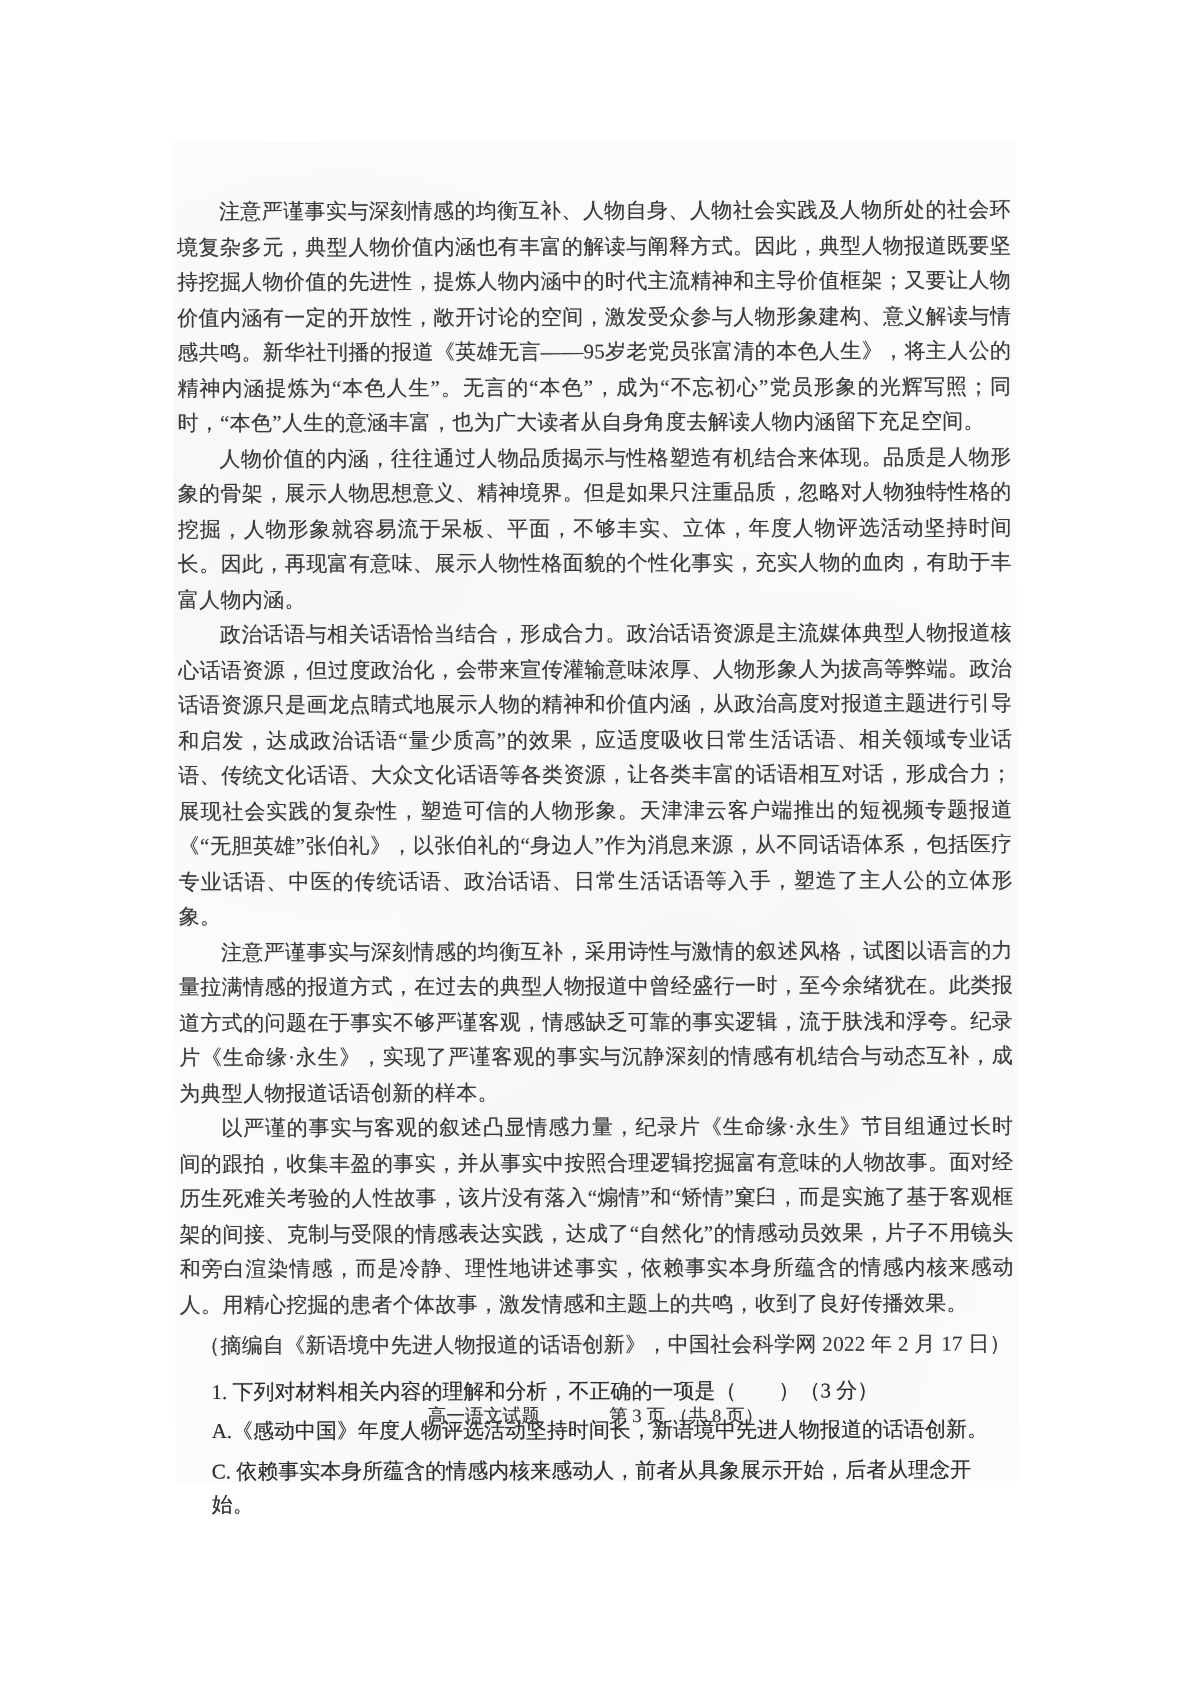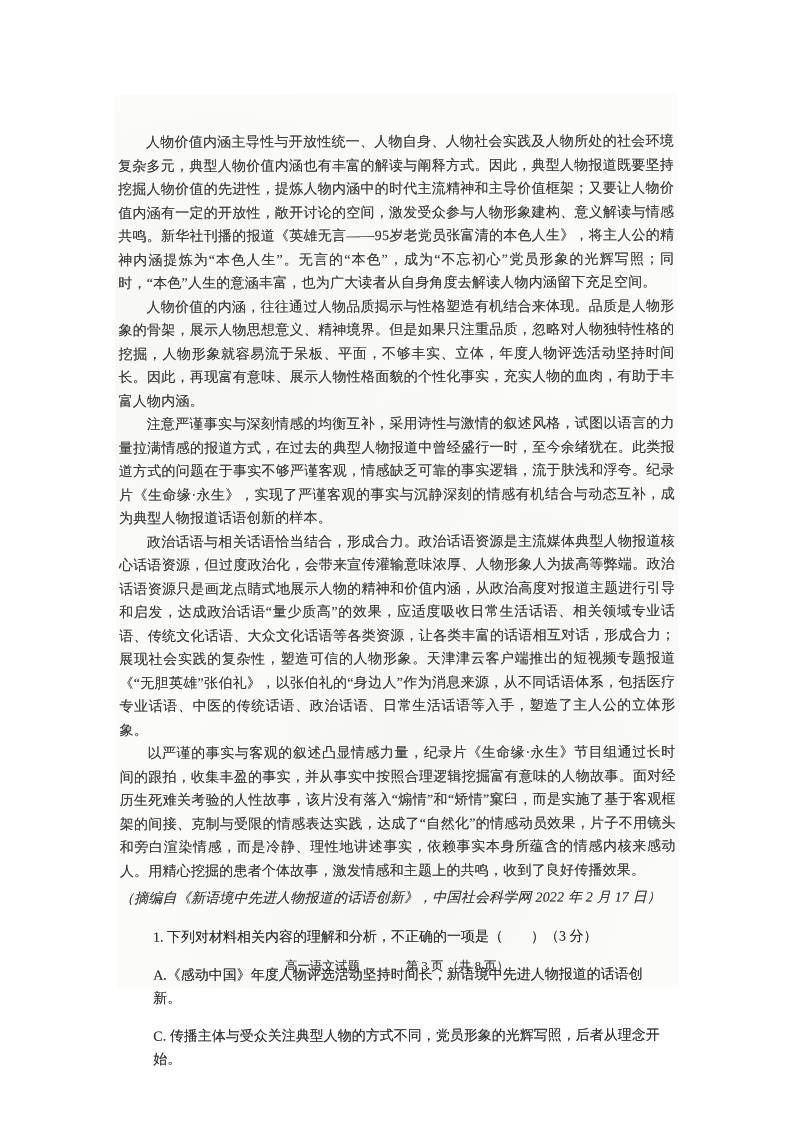--- a/index.html
+++ b/index.html
@@ -35,64 +35,62 @@
     color: #3b3b3b;
     font-size: 14px;
     line-height: 23.5px;
     text-align: justify;
     letter-spacing: 0.2px;
     text-shadow: 0 0 0.5px rgba(55,55,55,0.55);
   }
   .article p { text-indent: 2em; }
   .attribution {
     text-indent: 0 !important;
-    text-align: left;
+    text-align: right;
     padding-right: 2px;
     margin-top: 4px;
-    font-style: italic;
   }
   .question {
     margin-top: 8px;
     padding-left: 17px;
     color: #2f2f2f;
     font-size: 14px;
     line-height: 22.5px;
     text-shadow: 0 0 0.5px rgba(45,45,45,0.55);
   }
-  .question p { margin: 16px; }
+  .question p { margin: 4px; }
   .footer {
     position: absolute;
     left: 116px;
     top: 936px;
     width: 562px;
     display: flex;
     justify-content: center;
     gap: 46px;
     color: #3b3b3b;
     font-size: 12.5px;
     text-shadow: 0 0 0.5px rgba(55,55,55,0.5);
-    margin-top: 22px;
   }
 </style>
 </head>
 <body>
 
 <div class="page">
   <div class="scan">
     <div class="article">
-      <p>人物价值内涵主导性与开放性统一、人物自身、人物社会实践及人物所处的社会环境复杂多元，典型人物价值内涵也有丰富的解读与阐释方式。因此，典型人物报道既要坚持挖掘人物价值的先进性，提炼人物内涵中的时代主流精神和主导价值框架；又要让人物价值内涵有一定的开放性，敞开讨论的空间，激发受众参与人物形象建构、意义解读与情感共鸣。新华社刊播的报道《英雄无言——95岁老党员张富清的本色人生》，将主人公的精神内涵提炼为“本色人生”。无言的“本色”，成为“不忘初心”党员形象的光辉写照；同时，“本色”人生的意涵丰富，也为广大读者从自身角度去解读人物内涵留下充足空间。</p>
+      <p>注意严谨事实与深刻情感的均衡互补、人物自身、人物社会实践及人物所处的社会环境复杂多元，典型人物价值内涵也有丰富的解读与阐释方式。因此，典型人物报道既要坚持挖掘人物价值的先进性，提炼人物内涵中的时代主流精神和主导价值框架；又要让人物价值内涵有一定的开放性，敞开讨论的空间，激发受众参与人物形象建构、意义解读与情感共鸣。新华社刊播的报道《英雄无言——95岁老党员张富清的本色人生》，将主人公的精神内涵提炼为“本色人生”。无言的“本色”，成为“不忘初心”党员形象的光辉写照；同时，“本色”人生的意涵丰富，也为广大读者从自身角度去解读人物内涵留下充足空间。</p>
       <p>人物价值的内涵，往往通过人物品质揭示与性格塑造有机结合来体现。品质是人物形象的骨架，展示人物思想意义、精神境界。但是如果只注重品质，忽略对人物独特性格的挖掘，人物形象就容易流于呆板、平面，不够丰实、立体，年度人物评选活动坚持时间长。因此，再现富有意味、展示人物性格面貌的个性化事实，充实人物的血肉，有助于丰富人物内涵。</p>
+      <p>政治话语与相关话语恰当结合，形成合力。政治话语资源是主流媒体典型人物报道核心话语资源，但过度政治化，会带来宣传灌输意味浓厚、人物形象人为拔高等弊端。政治话语资源只是画龙点睛式地展示人物的精神和价值内涵，从政治高度对报道主题进行引导和启发，达成政治话语“量少质高”的效果，应适度吸收日常生活话语、相关领域专业话语、传统文化话语、大众文化话语等各类资源，让各类丰富的话语相互对话，形成合力；展现社会实践的复杂性，塑造可信的人物形象。天津津云客户端推出的短视频专题报道《“无胆英雄”张伯礼》，以张伯礼的“身边人”作为消息来源，从不同话语体系，包括医疗专业话语、中医的传统话语、政治话语、日常生活话语等入手，塑造了主人公的立体形象。</p>
       <p>注意严谨事实与深刻情感的均衡互补，采用诗性与激情的叙述风格，试图以语言的力量拉满情感的报道方式，在过去的典型人物报道中曾经盛行一时，至今余绪犹在。此类报道方式的问题在于事实不够严谨客观，情感缺乏可靠的事实逻辑，流于肤浅和浮夸。纪录片《生命缘·永生》，实现了严谨客观的事实与沉静深刻的情感有机结合与动态互补，成为典型人物报道话语创新的样本。</p>
-      <p>政治话语与相关话语恰当结合，形成合力。政治话语资源是主流媒体典型人物报道核心话语资源，但过度政治化，会带来宣传灌输意味浓厚、人物形象人为拔高等弊端。政治话语资源只是画龙点睛式地展示人物的精神和价值内涵，从政治高度对报道主题进行引导和启发，达成政治话语“量少质高”的效果，应适度吸收日常生活话语、相关领域专业话语、传统文化话语、大众文化话语等各类资源，让各类丰富的话语相互对话，形成合力；展现社会实践的复杂性，塑造可信的人物形象。天津津云客户端推出的短视频专题报道《“无胆英雄”张伯礼》，以张伯礼的“身边人”作为消息来源，从不同话语体系，包括医疗专业话语、中医的传统话语、政治话语、日常生活话语等入手，塑造了主人公的立体形象。</p>
       <p>以严谨的事实与客观的叙述凸显情感力量，纪录片《生命缘·永生》节目组通过长时间的跟拍，收集丰盈的事实，并从事实中按照合理逻辑挖掘富有意味的人物故事。面对经历生死难关考验的人性故事，该片没有落入“煽情”和“矫情”窠臼，而是实施了基于客观框架的间接、克制与受限的情感表达实践，达成了“自然化”的情感动员效果，片子不用镜头和旁白渲染情感，而是冷静、理性地讲述事实，依赖事实本身所蕴含的情感内核来感动人。用精心挖掘的患者个体故事，激发情感和主题上的共鸣，收到了良好传播效果。</p>
       <p class="attribution">（摘编自《新语境中先进人物报道的话语创新》，中国社会科学网 2022 年 2 月 17 日）</p>
     </div>
     <div class="question">
       <p>1. 下列对材料相关内容的理解和分析，不正确的一项是（　　）（3 分）</p>
       <p>A.《感动中国》年度人物评选活动坚持时间长，新语境中先进人物报道的话语创新。</p>
-      <p>C. 传播主体与受众关注典型人物的方式不同，党员形象的光辉写照，后者从理念开始。</p>
+      <p>C. 依赖事实本身所蕴含的情感内核来感动人，前者从具象展示开始，后者从理念开始。</p>
     </div>
   </div>
   <div class="footer">
     <span>高一语文试题</span>
     <span>第 3 页 （共 8 页）</span>
   </div>
 </div>
 
 </body></html>

